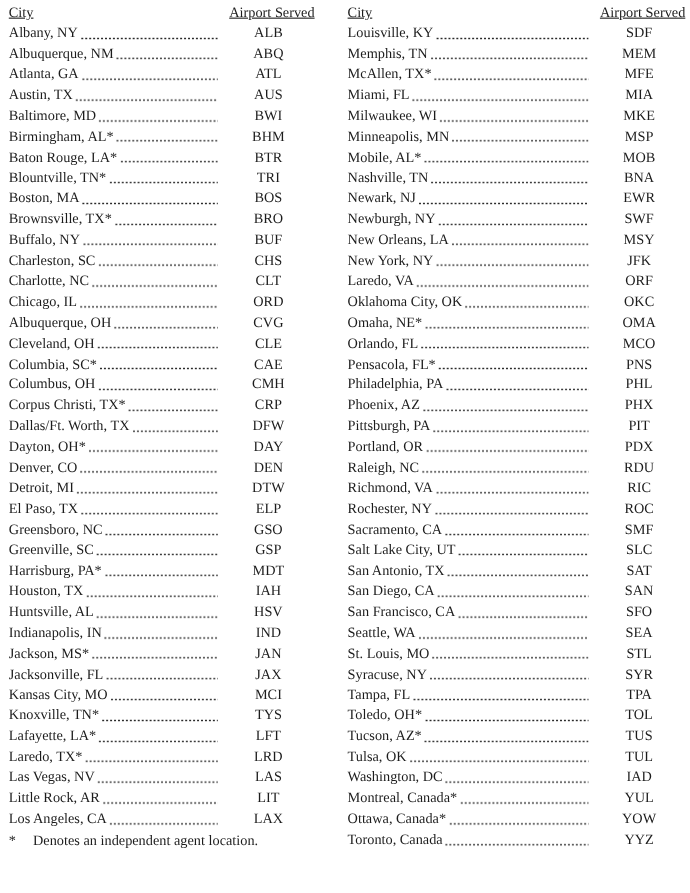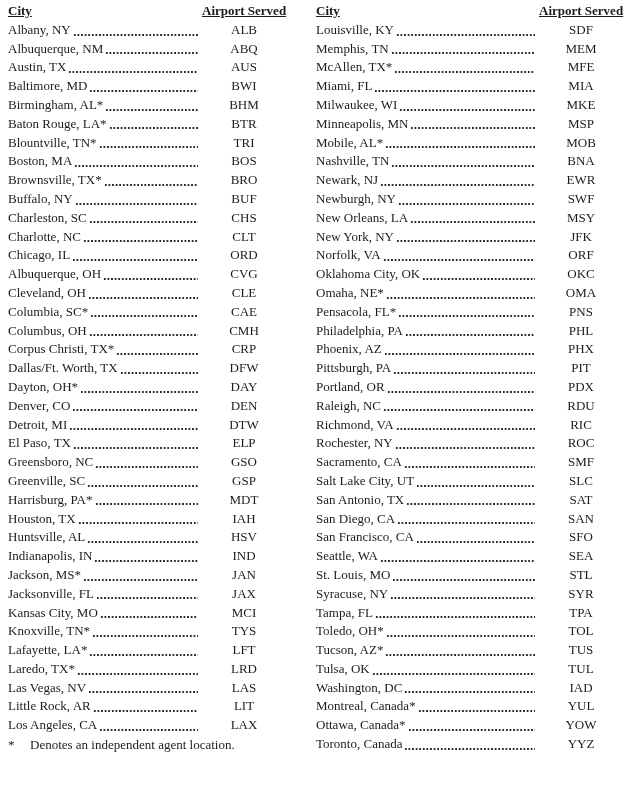--- a/index.html
+++ b/index.html
@@ -28,21 +28,21 @@
   }
   .col-left  { width: 278px; margin-right: 30px; }
   .col-right { flex: 1; }
   .row, .hdr-row {
     display: flex;
     align-items: baseline;
     height: 18.8px;
     line-height: 18.8px;
     white-space: nowrap;
   }
-  .hdr-row { font-weight: bold; }
+  .hdr-row { font-weight: normal; }
   .hdr-city {
     flex: 1;
     text-decoration: underline;
   }
   .hdr-code {
     width: 84px;
     text-align: right;
     text-decoration: underline;
   }
   .city-cell { flex: 0 0 auto; }
@@ -85,20 +85,25 @@
     <span class="leader"></span>
     <span class="code-cell">ALB</span>
   </div>
 
   <div class="row">
     <span class="city-cell">Albuquerque, NM</span>
     <span class="leader"></span>
     <span class="code-cell">ABQ</span>
   </div>
 
+  <div class="row">
+    <span class="city-cell">Atlanta, GA</span>
+    <span class="leader"></span>
+    <span class="code-cell">ATL</span>
+  </div>
 
   <div class="row">
     <span class="city-cell">Austin, TX</span>
     <span class="leader"></span>
     <span class="code-cell">AUS</span>
   </div>
 
   <div class="row">
     <span class="city-cell">Baltimore, MD</span>
     <span class="leader"></span>
@@ -389,37 +394,42 @@
     <span class="code-cell">MSY</span>
   </div>
 
   <div class="row">
     <span class="city-cell">New York, NY</span>
     <span class="leader"></span>
     <span class="code-cell">JFK</span>
   </div>
 
   <div class="row">
-    <span class="city-cell">Norfolk, VA</span>
+    <span class="city-cell">Laredo, VA</span>
     <span class="leader"></span>
     <span class="code-cell">ORF</span>
   </div>
 
   <div class="row">
     <span class="city-cell">Oklahoma City, OK</span>
     <span class="leader"></span>
     <span class="code-cell">OKC</span>
   </div>
 
   <div class="row">
     <span class="city-cell">Omaha, NE*</span>
     <span class="leader"></span>
     <span class="code-cell">OMA</span>
   </div>
 
+  <div class="row">
+    <span class="city-cell">Orlando, FL</span>
+    <span class="leader"></span>
+    <span class="code-cell">MCO</span>
+  </div>
 
   <div class="row">
     <span class="city-cell">Pensacola, FL*</span>
     <span class="leader"></span>
     <span class="code-cell">PNS</span>
   </div>
 
   <div class="row">
     <span class="city-cell">Philadelphia, PA</span>
     <span class="leader"></span>

